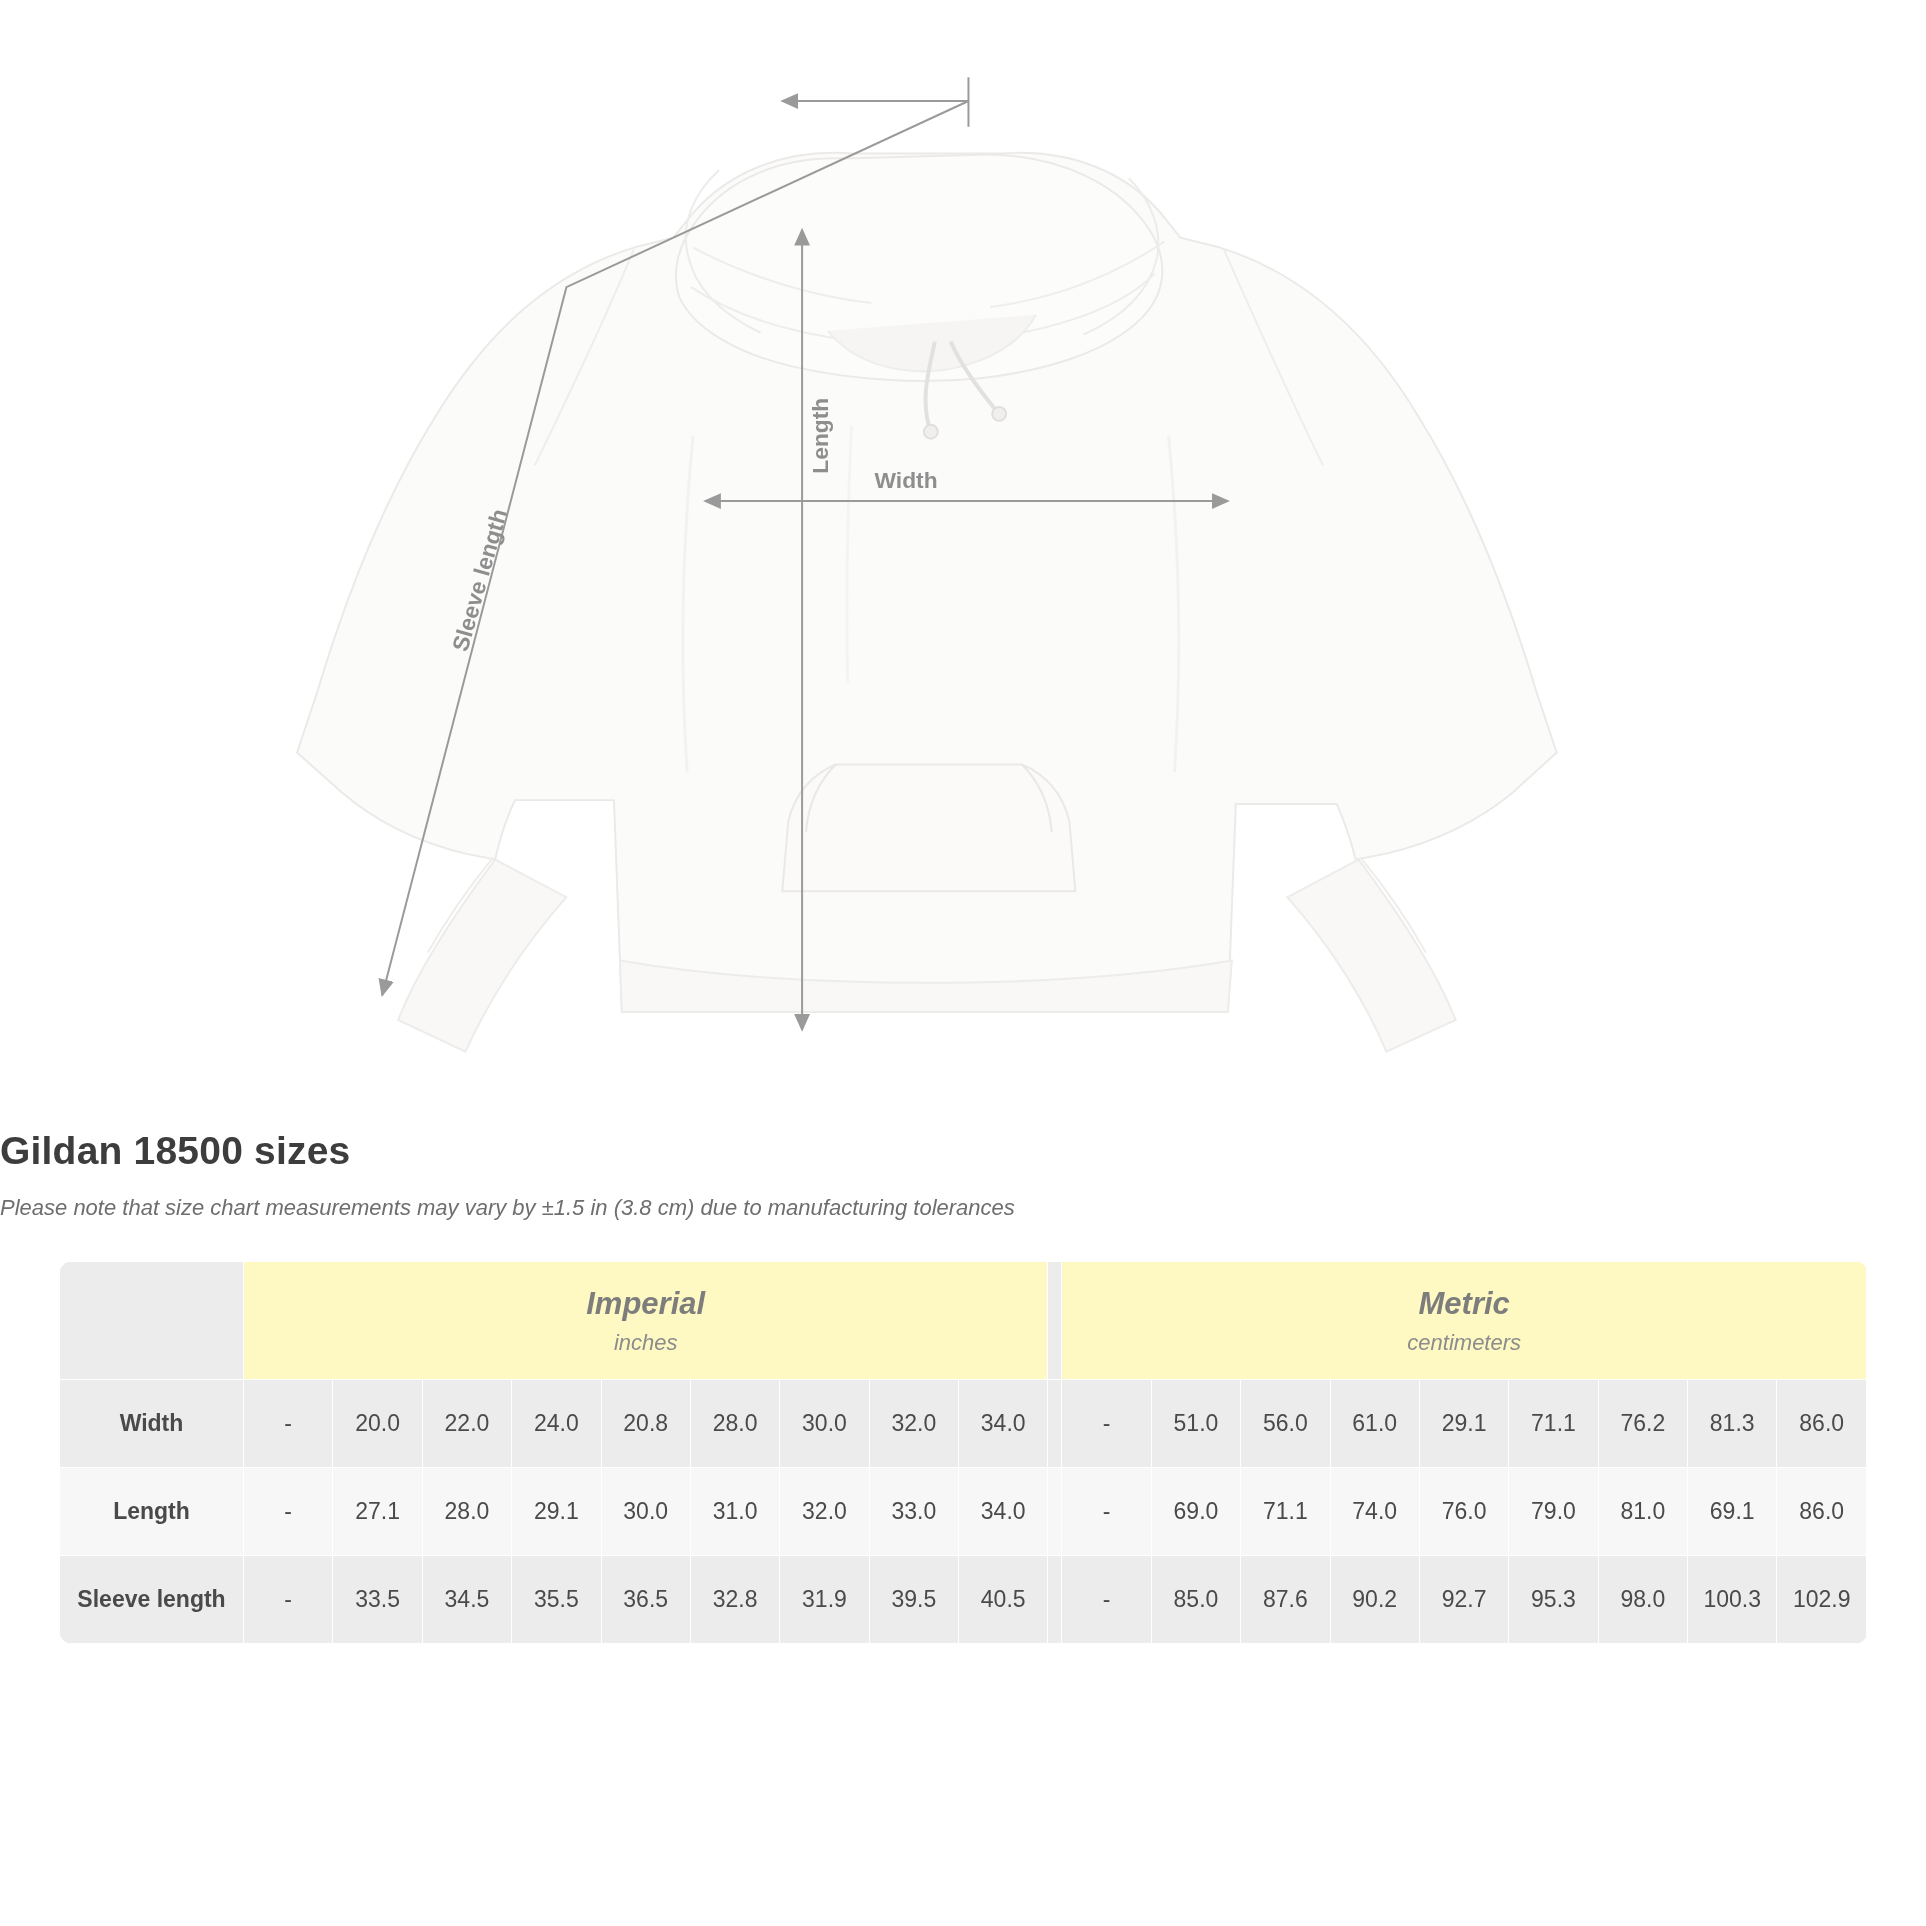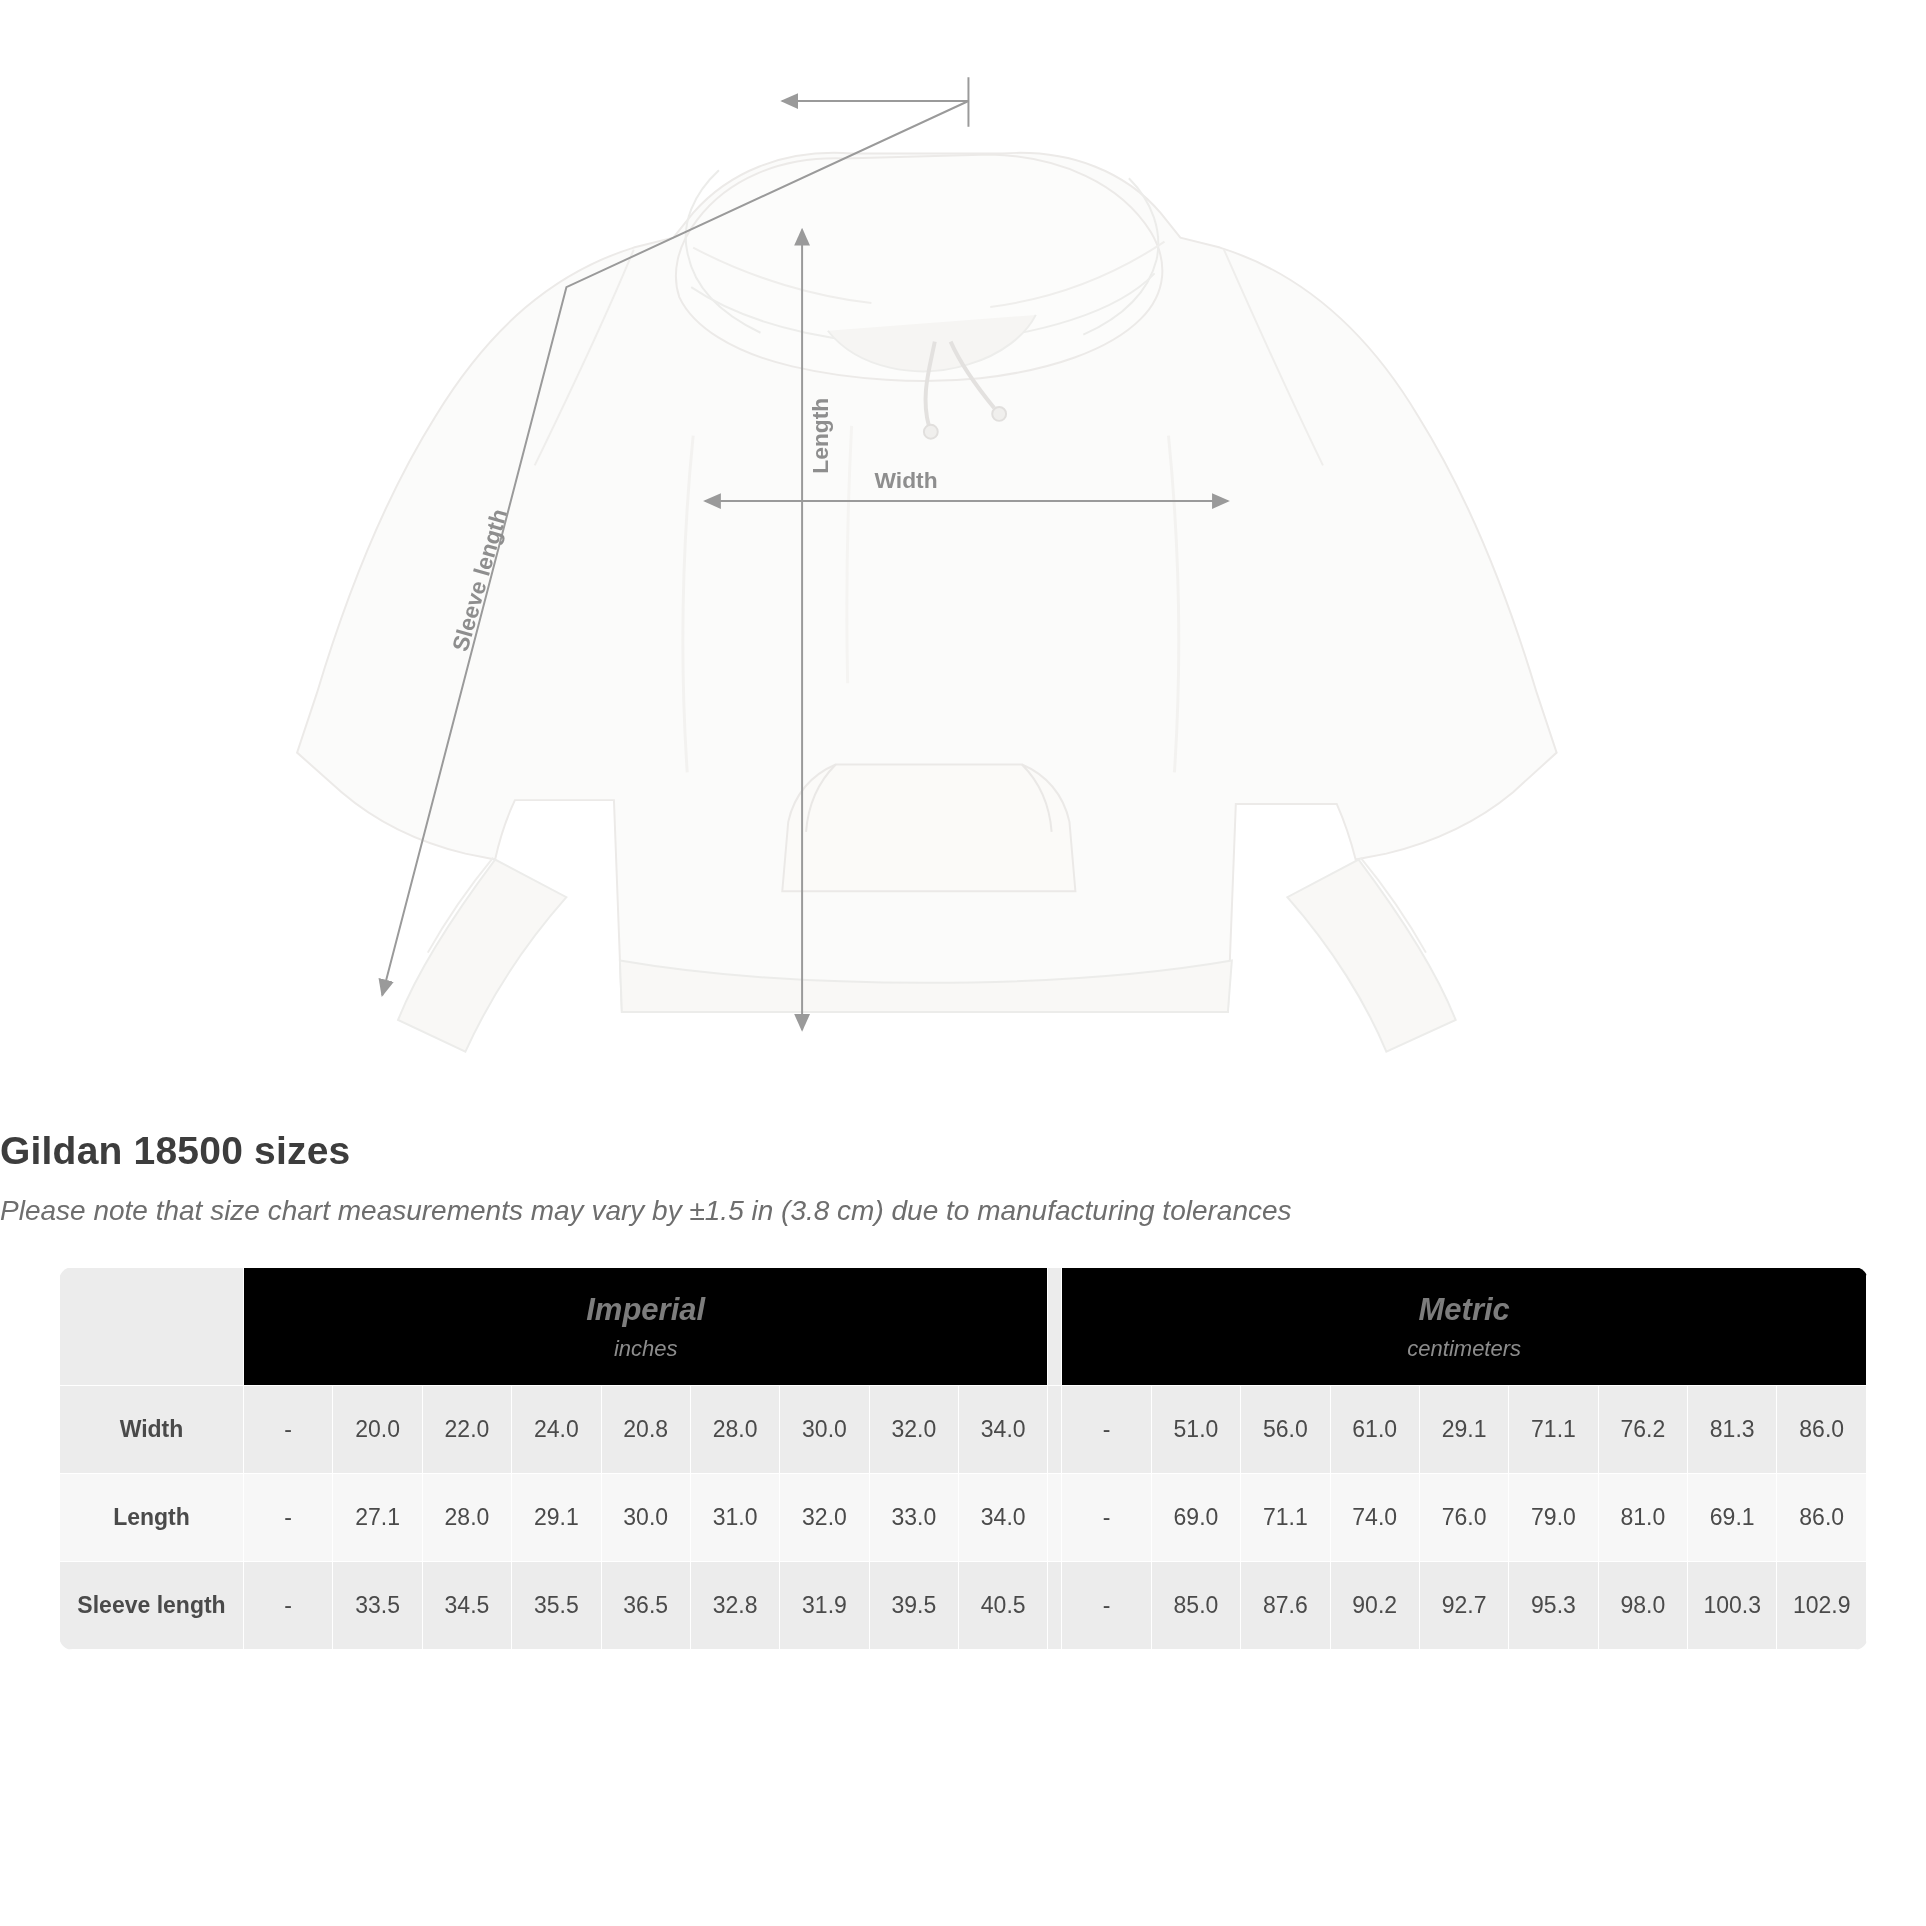--- a/index.html
+++ b/index.html
@@ -38,21 +38,21 @@
     text-align: left;
     margin-top: 10px;
   }
   .chart-title {
     font-size: 39px;
     font-weight: bold;
     color: #3d3d3d;
     letter-spacing: 0.2px;
   }
   .chart-note {
-    font-size: 28px;
+    font-size: 22px;
     font-style: italic;
     color: #6e6e6e;
     margin-top: 22px;
   }
 
   
   .table-wrap {
     margin: 40px 59px 0 59px;
     border-radius: 14px;
     overflow: hidden;
@@ -63,21 +63,21 @@
     table-layout: fixed;
   }
   table.size-table td, table.size-table th {
     border: 1px solid #ffffff;
     text-align: center;
     vertical-align: middle;
     font-size: 23px;
     color: #4a4a4a;
   }
   .unit-head {
-    background: #000000;
+    background: #fef9c3;
     height: 117px;
     padding: 0;
   }
   .unit-head .u-title {
     font-size: 31px;
     font-weight: bold;
     font-style: italic;
     color: #7d7d7d;
   }
   .unit-head .u-sub {

